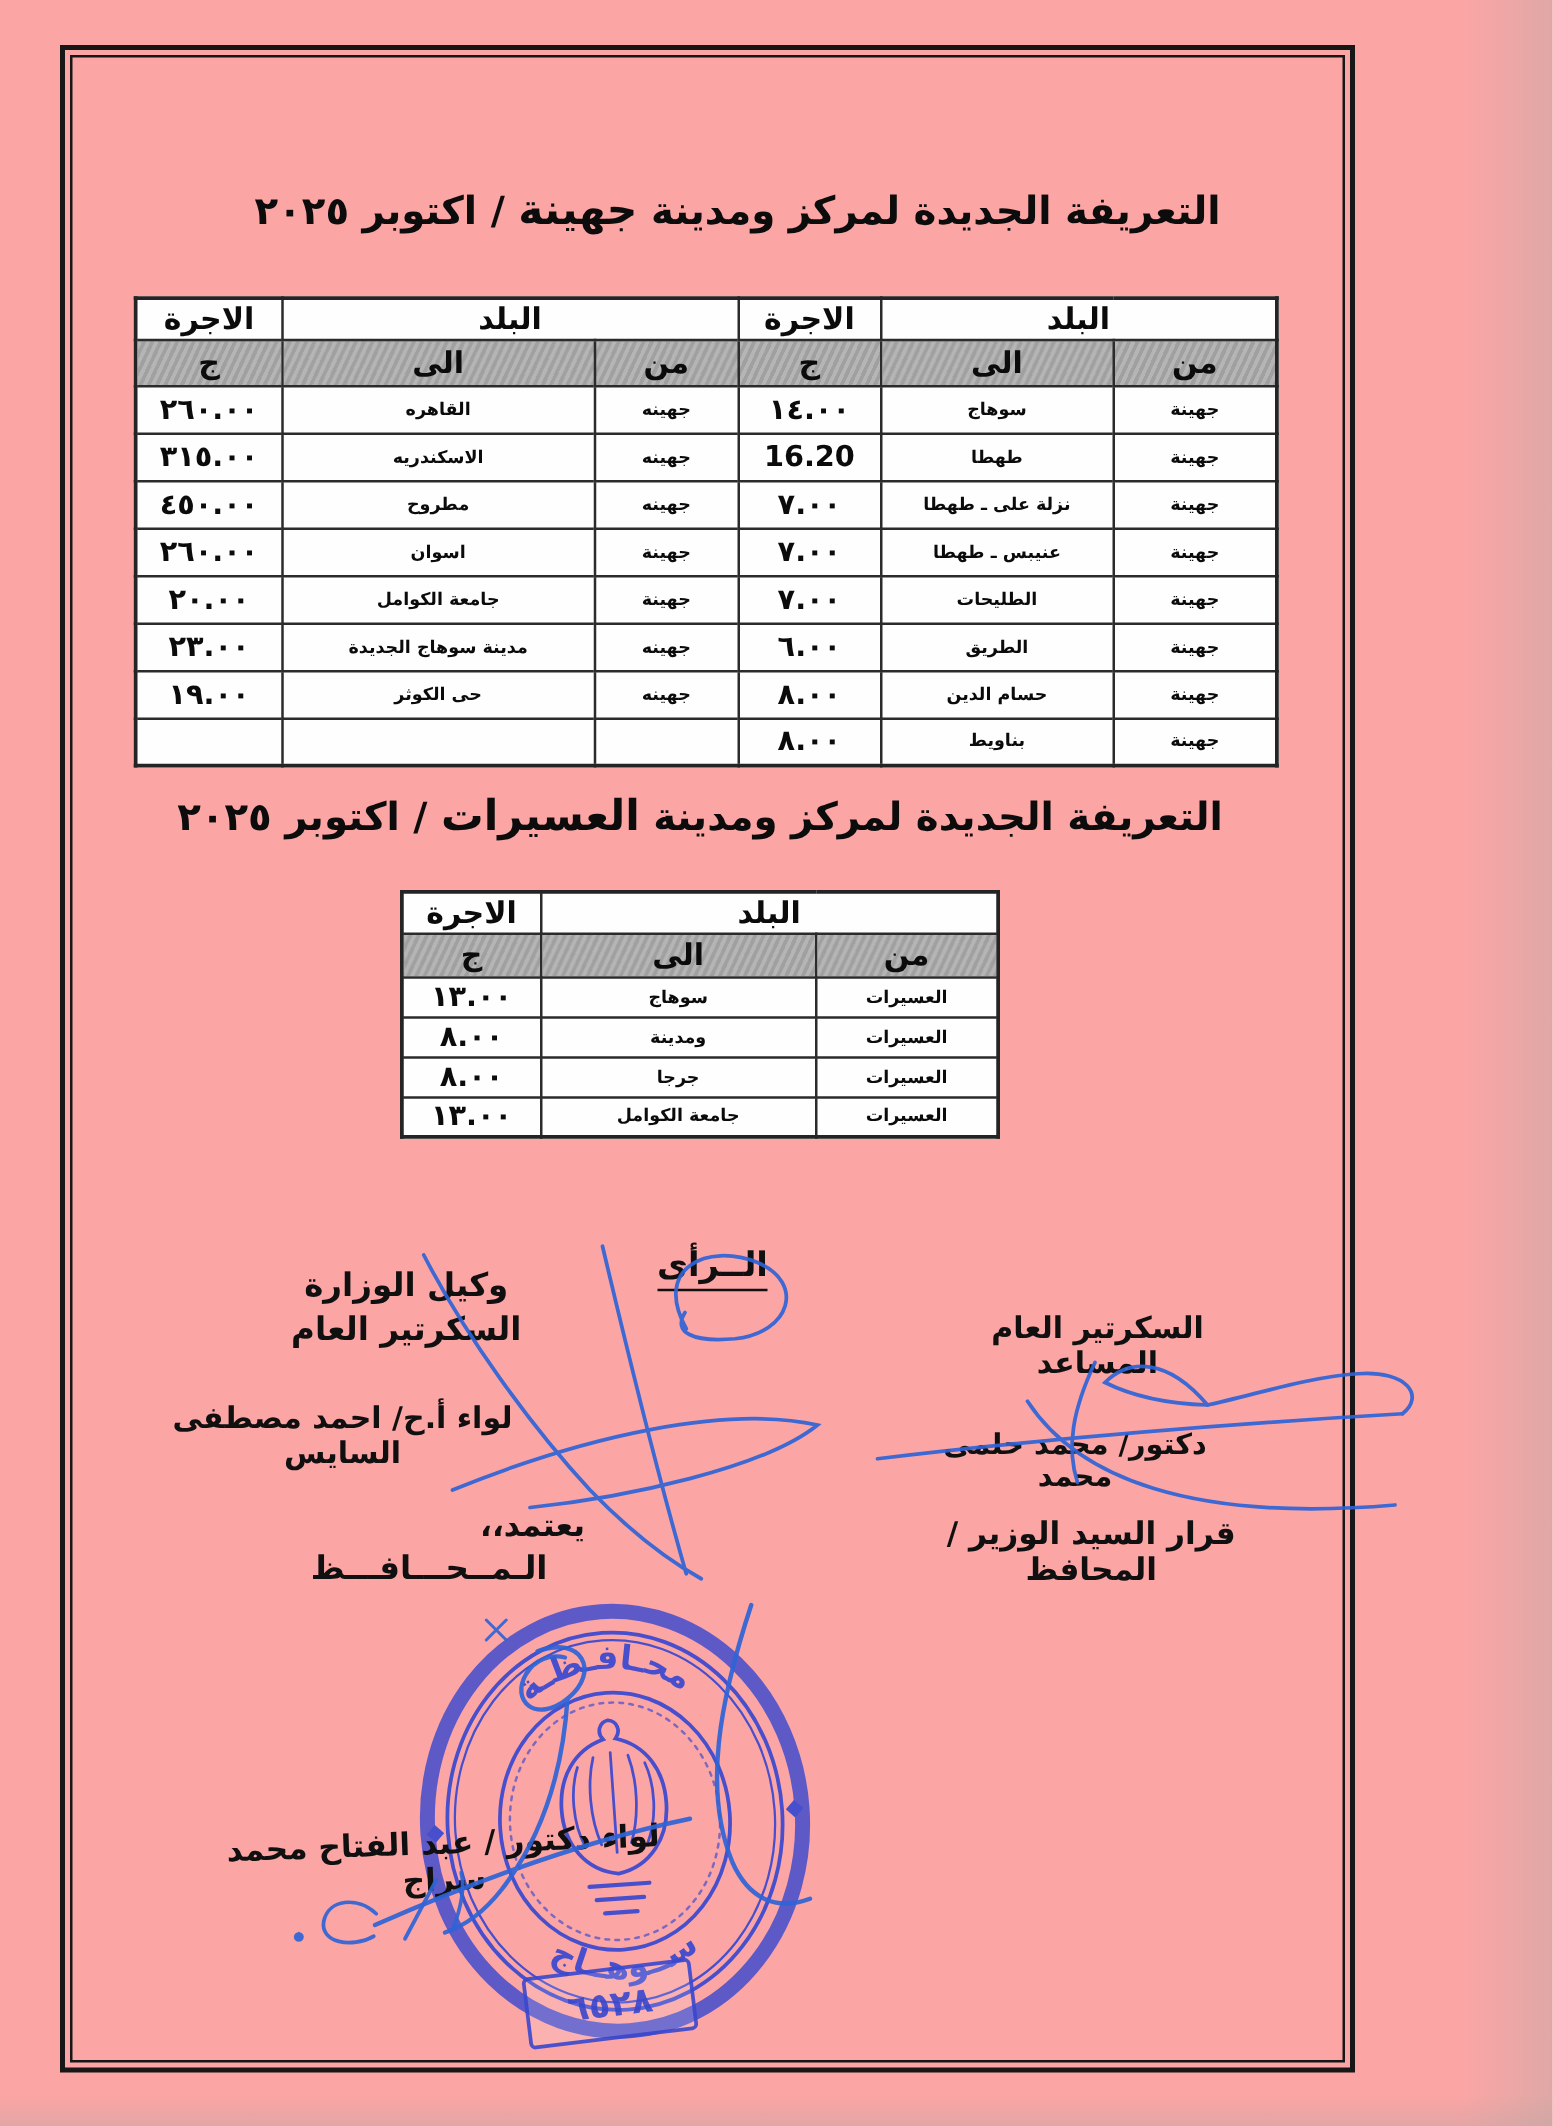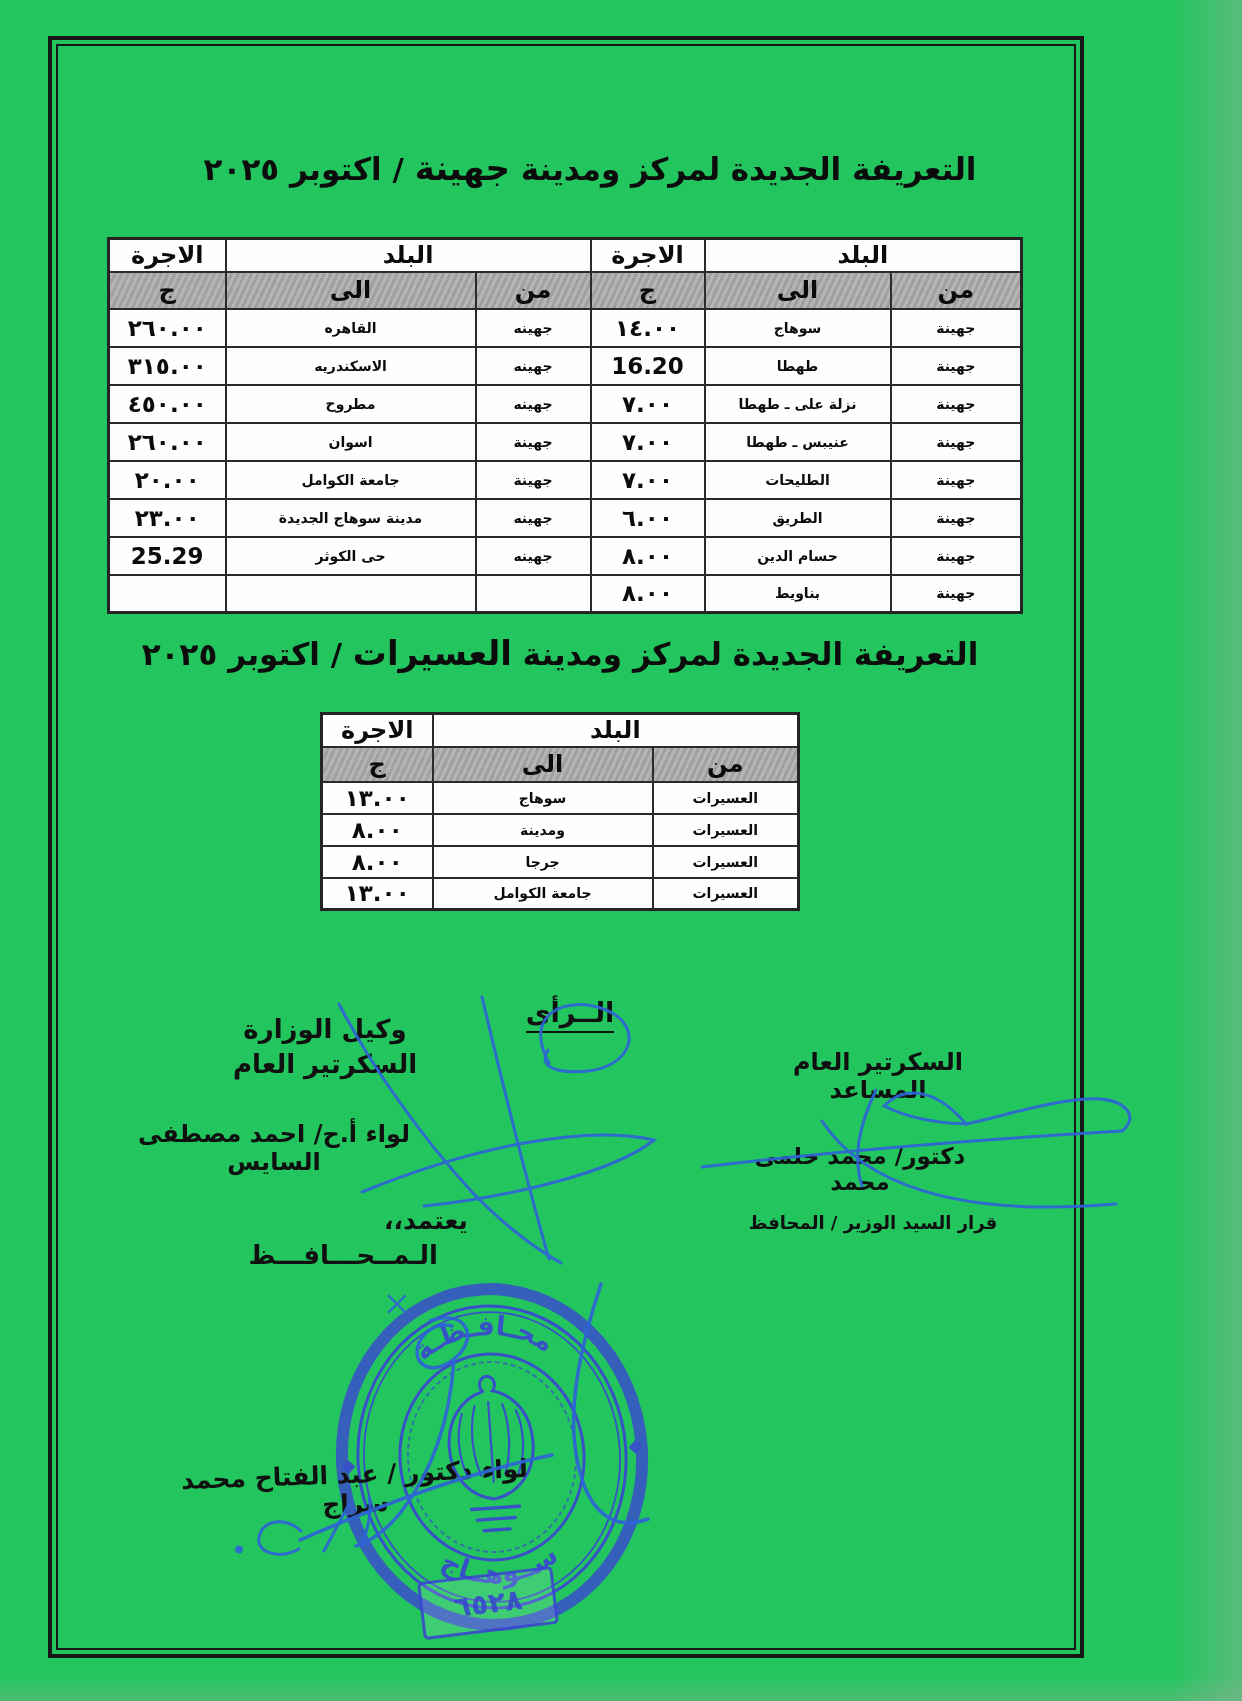--- a/index.html
+++ b/index.html
@@ -2,21 +2,21 @@
 <html lang="ar" dir="rtl"><head>
 <meta charset="utf-8">
 <style>
   * { margin:0; padding:0; box-sizing:border-box; }
   html,body { width:1242px; height:1701px; }
   body {
     font-family:"DejaVu Sans","Liberation Sans",sans-serif;
     background:#ffffff; position:relative; overflow:hidden;
     color:#101010;
   }
-  .page { position:absolute; inset:0; background:#22c55e;padding-left:32px; }
+  .page { position:absolute; inset:0; background:#fca5a5;padding-left:32px; }
 
   
   .frame {
     position:absolute; left:48px; top:36px; width:1036px; height:1622px;
     border:4px solid #171717;
   }
   .frame-inner { position:absolute; inset:4px; border:2.4px solid #171717; }
 
   .doc-title {
     position:absolute; text-align:center; font-weight:bold; font-size:31px;
@@ -168,21 +168,21 @@
       <td>جهينه</td>
       <td>مدينة سوهاج الجديدة</td>
       <td class="fare-cell">٢٣.٠٠</td>
     </tr>
     <tr>
       <td>جهينة</td>
       <td>حسام الدين</td>
       <td class="fare-cell">٨.٠٠</td>
       <td>جهينه</td>
       <td>حى الكوثر</td>
-      <td class="fare-cell">25.29</td>
+      <td class="fare-cell">١٩.٠٠</td>
     </tr>
     <tr>
       <td>جهينة</td>
       <td>بناويط</td>
       <td class="fare-cell">٨.٠٠</td>
       <td></td>
       <td></td>
       <td class="fare-cell"></td>
     </tr>
   </tbody>
@@ -237,21 +237,21 @@
 
   <div class="sig-block" style="left:195px; top:1012px; width:260px; font-size:26px; line-height:1.35;">
     <span class="line">وكيل الوزارة</span>
     <span class="line">السكرتير العام</span>
   </div>
   <div class="sig-block" style="left:126px; top:1120px; width:296px; font-size:24px;">لواء أ.ح/ احمد مصطفى السايس</div>
 
   <div class="sig-block" style="left:758px; top:1048px; width:240px; font-size:24px;">السكرتير العام المساعد</div>
   <div class="sig-block" style="left:750px; top:1143px; width:220px; font-size:23px;">دكتور/ محمد حلمى محمد</div>
 
-  <div class="sig-block" style="left:745px; top:1212px; width:256px; font-size:18px;">قرار السيد الوزير / المحافظ</div>
+  <div class="sig-block" style="left:745px; top:1212px; width:256px; font-size:25px;">قرار السيد الوزير / المحافظ</div>
   <div class="sig-block" style="left:370px; top:1206px; width:112px; font-size:25px;">يعتمد،،</div>
   <div class="sig-block" style="left:286px; top:1240px; width:152px; font-size:26px;">الـمــحـــافـــظ</div>
   <div class="sig-block over-stamp" style="left:155px; top:1460px; width:400px; font-size:25px; transform:rotate(-2deg);">لواء دكتور / عبد الفتاح محمد سراج</div>
 
   <div class="stamp-wrap">
     <svg width="340" height="370" viewBox="0 0 340 370">
       <g stroke="#3a49cf" fill="none" stroke-linecap="round">
         <ellipse cx="170" cy="185" rx="150" ry="168" stroke-width="12" opacity=".88"></ellipse>
         <ellipse cx="170" cy="185" rx="134" ry="151" stroke-width="3"></ellipse>
         <ellipse cx="170" cy="185" rx="128" ry="145" stroke-width="1.8"></ellipse>

